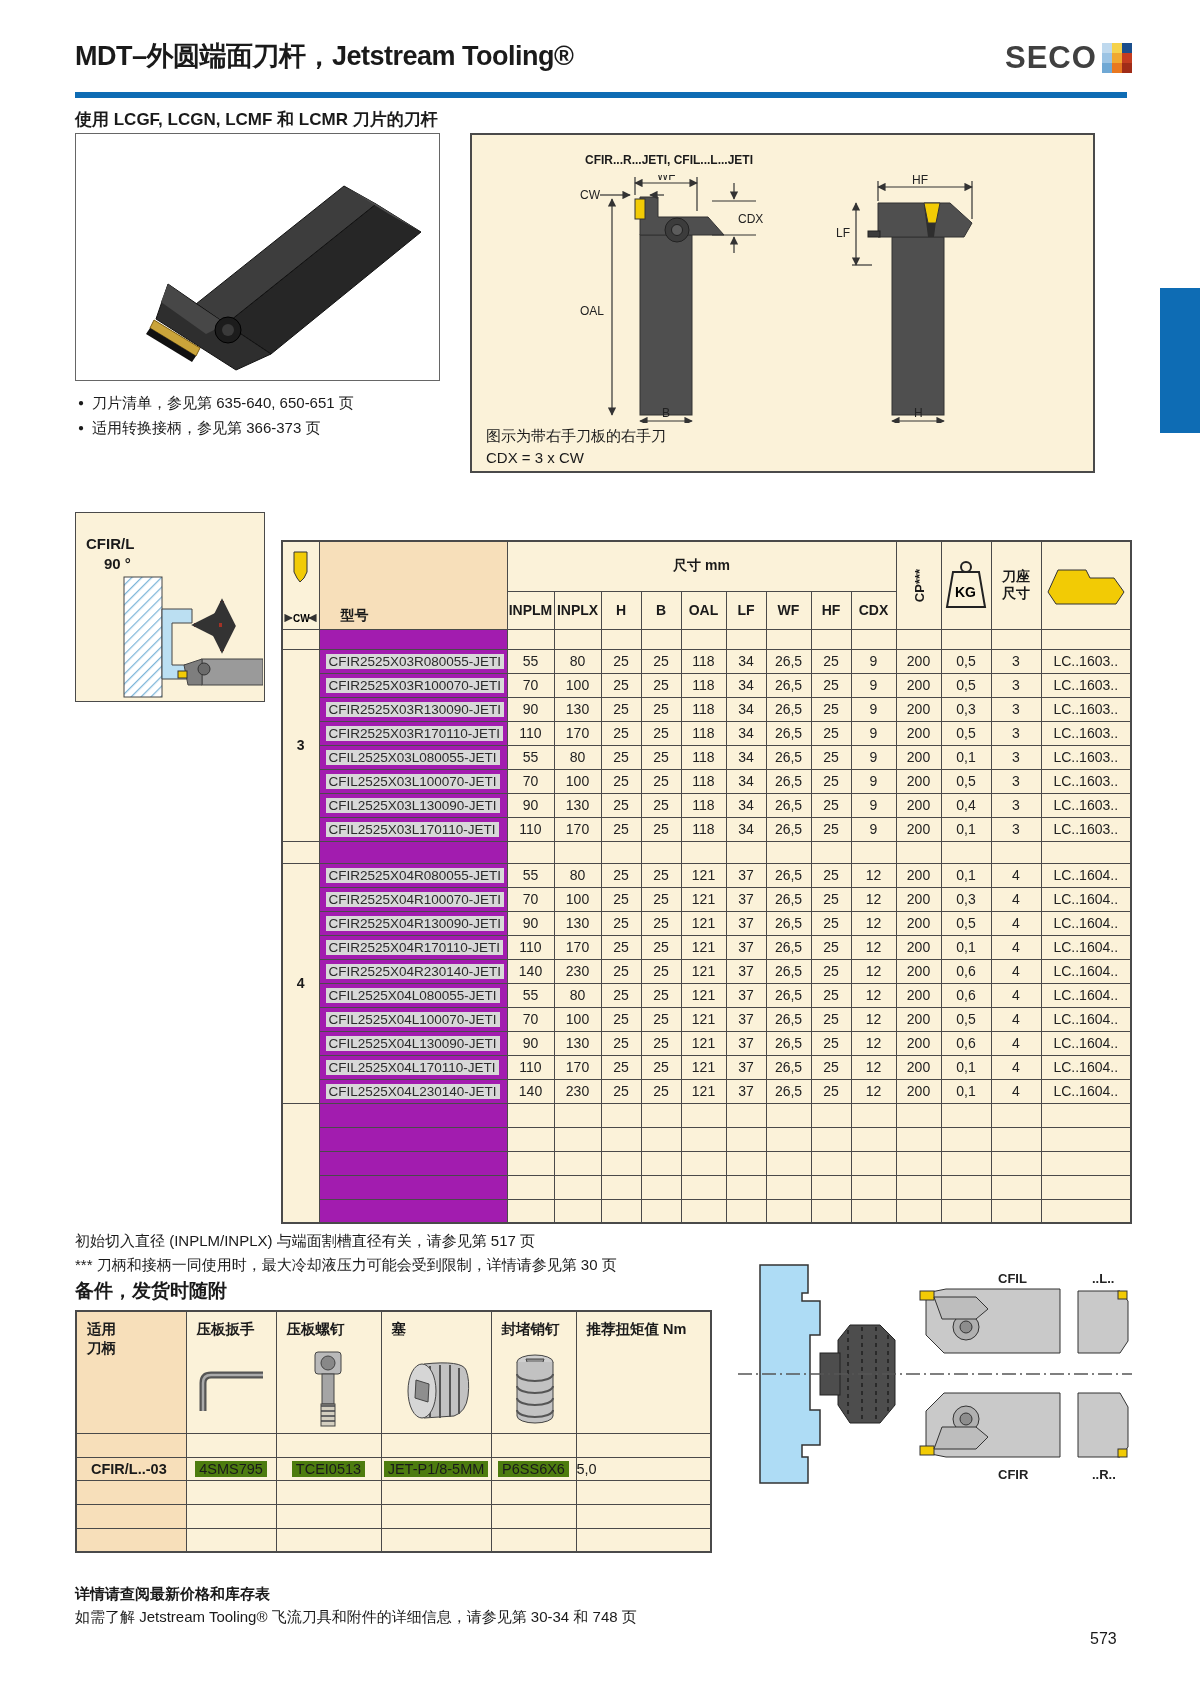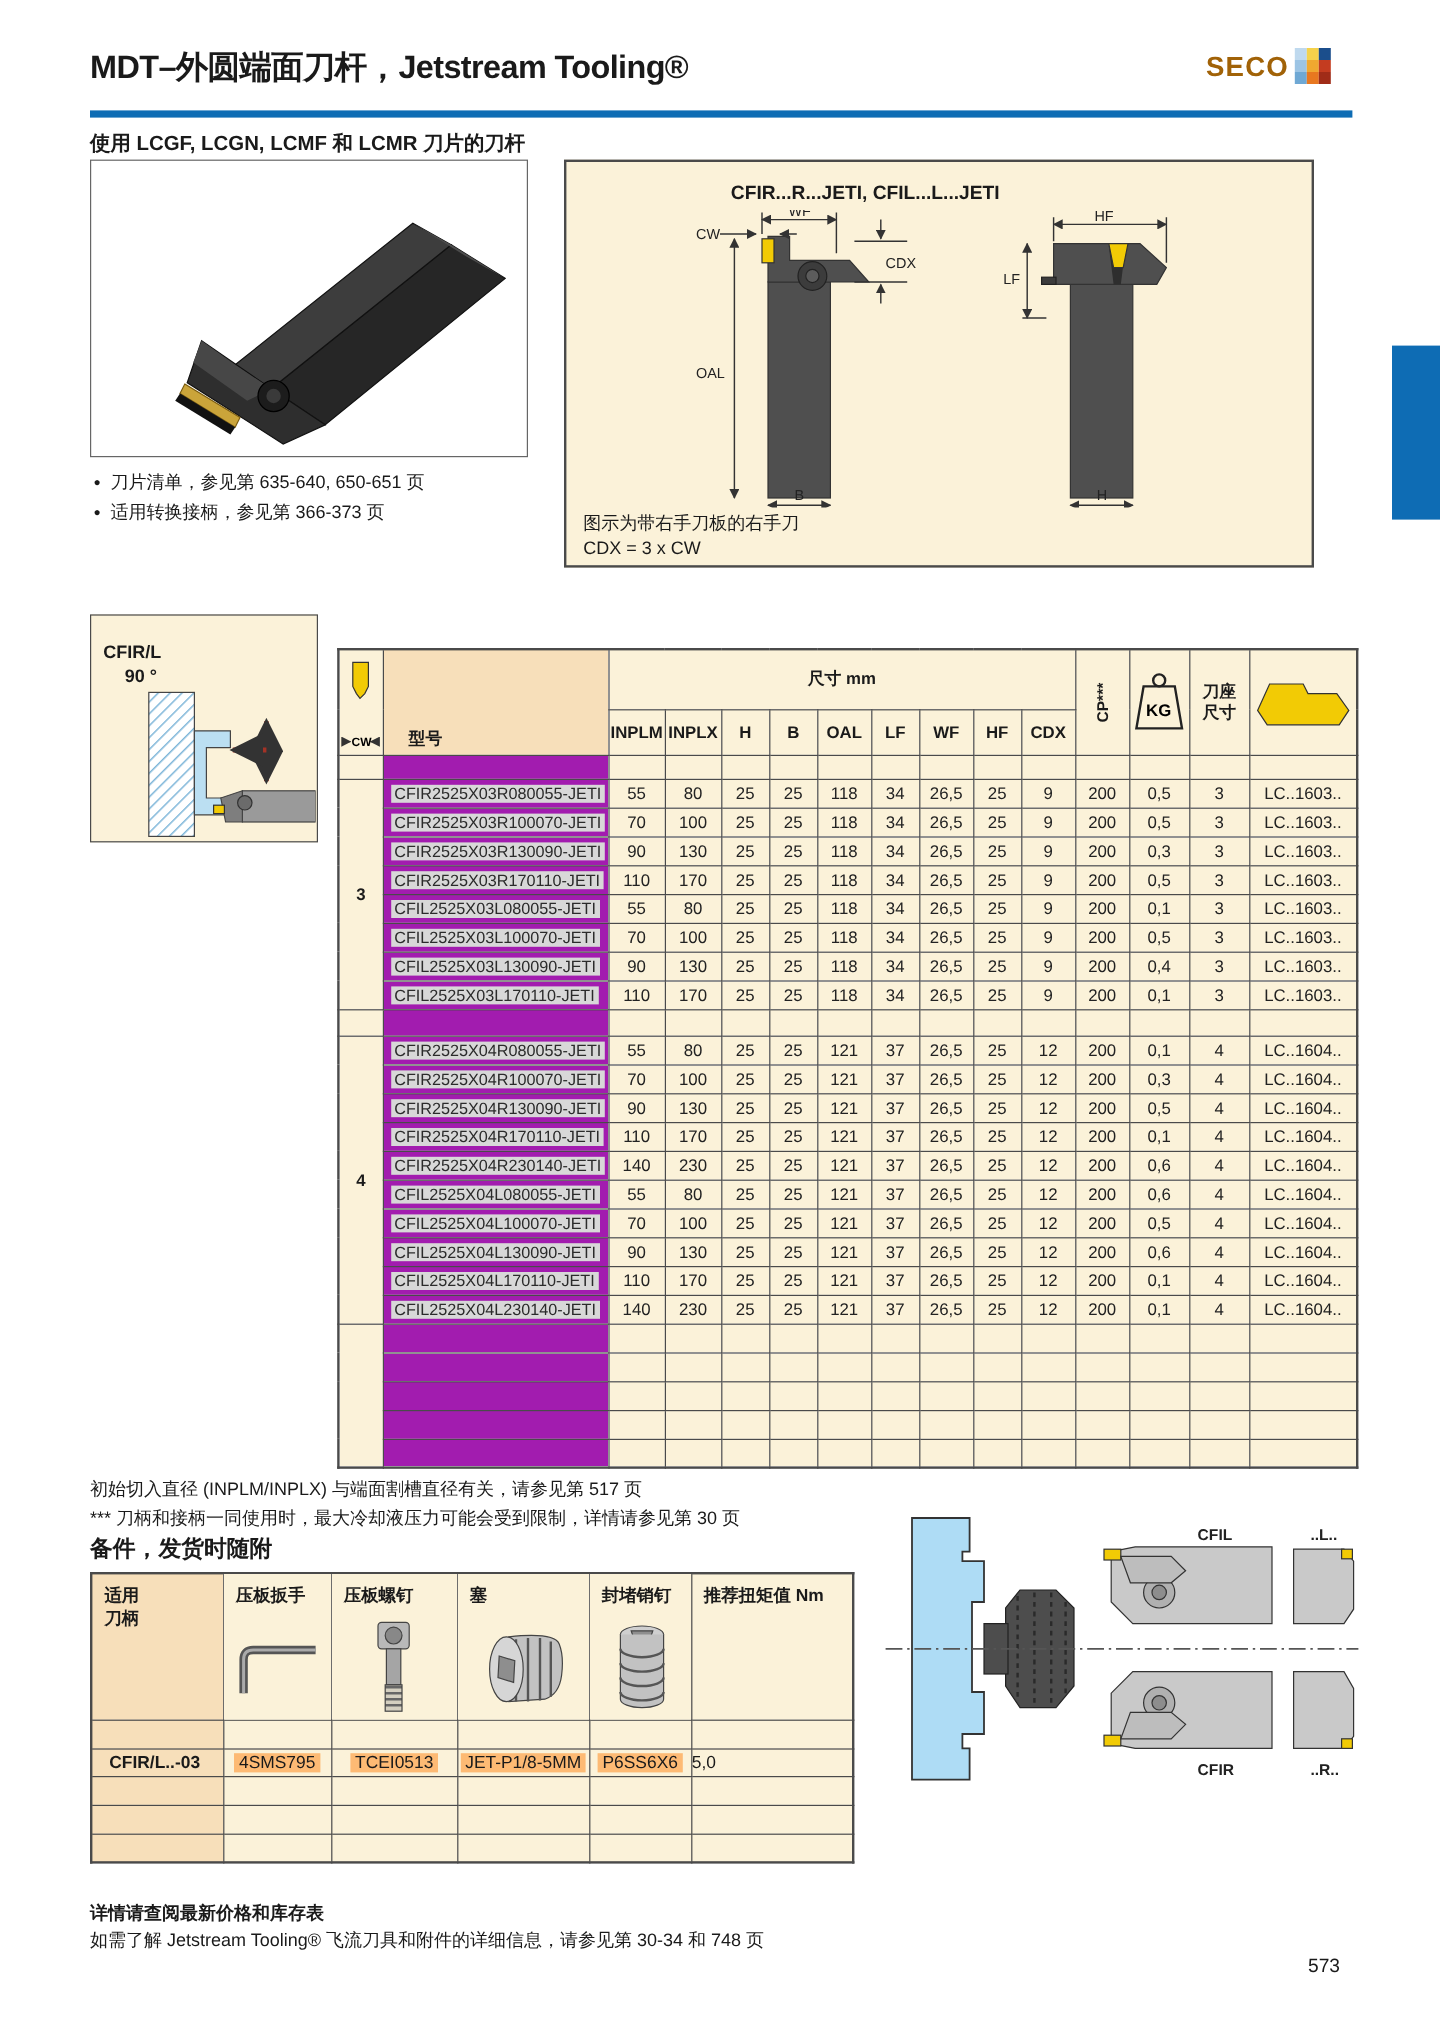--- a/index.html
+++ b/index.html
@@ -5,29 +5,29 @@
   * { margin:0; padding:0; box-sizing:border-box; }
   body {
     width:1200px; height:1697px; position:relative; background:#ffffff;
     font-family:"Liberation Sans", sans-serif; color:#1a1a1a; overflow:hidden;
   }
   .abs { position:absolute; }
 
   
   .page-title { left:75px; top:38px; font-size:27px; font-weight:bold; letter-spacing:-0.5px; }
   .brand { left:1005px; top:40px; display:flex; align-items:center; }
-  .brand-text { color:#a16207; font-size:23px; font-weight:bold; letter-spacing:1px; font-family:"Liberation Sans", sans-serif; }
+  .brand-text { color:#404040; font-size:31px; font-weight:bold; letter-spacing:1px; font-family:"Liberation Sans", sans-serif; }
   .brand-mosaic { width:30px; height:30px; margin-left:5px; display:grid; grid-template-columns:repeat(3,1fr); grid-template-rows:repeat(3,1fr); }
   .blue-rule { left:75px; top:92px; width:1052px; height:6px; background:#0E6CB4; }
   .subtitle { left:75px; top:108px; font-size:17px; font-weight:bold; }
 
   
   .photo-box { left:75px; top:133px; width:365px; height:248px; border:1px solid #666; background:#fff; }
   .diagram-box { left:470px; top:133px; width:625px; height:340px; border:2px solid #4a4a4a; background:#FBF2D9; }
-  .diagram-title { left:137px; top:18px; font-size:16px; font-weight:bold; position:absolute; }
+  .diagram-title { left:113px; top:18px; font-size:12px; font-weight:bold; position:absolute; }
   .diagram-cap1 { left:14px; top:292px; font-size:15px; position:absolute; }
   .diagram-cap2 { left:14px; top:314px; font-size:15px; position:absolute; }
 
   .bullets { left:78px; top:390px; font-size:15px; line-height:25px; }
   .bullets .dot { font-size:10px; vertical-align:2px; margin-right:8px; }
 
   
   .app-box { left:75px; top:512px; width:190px; height:190px; border:1.5px solid #4a4a4a; background:#FBF2D9; }
   .app-label { position:absolute; left:10px; top:22px; font-size:15px; font-weight:bold; }
   .app-angle { position:absolute; left:28px; top:42px; font-size:15px; font-weight:bold; }
@@ -61,21 +61,21 @@
   
   .sp-heading { left:75px; top:1278px; font-size:19px; font-weight:bold; }
   .sp-table-wrap { left:75px; top:1310px; }
   .sp-table { width:635px; border:2px solid #4a4a4a; }
   .sp-table td, .sp-table th { border:1px solid #4a4a4a; font-size:14.5px; }
   .sp-hdr { height:122px; vertical-align:top; text-align:left; padding:8px 10px; font-weight:bold;margin-top:28px; }
   .sp-empty td { height:24px; }
   .sp-data td { height:23px; }
   .sp-model { font-weight:bold; padding-left:14px; }
   .sp-val { text-align:center; }
-  .sp-val .hl { background:#fdba74; padding:0 4px; }
+  .sp-val .hl { background:#4d7c0f; padding:0 4px; }
   .sp-torque { }
   .sp-img { position:absolute; }
 
   .footer-note1 { left:75px; top:1585px; font-size:15px; font-weight:bold; }
   .footer-note2 { left:75px; top:1608px; font-size:15px; }
   .page-num { left:1090px; top:1630px; font-size:16px; }
 
   .side-tab { left:1160px; top:288px; width:40px; height:145px; background:#0E6CB4; }
 
   svg text { font-family:"Liberation Sans", sans-serif; }

